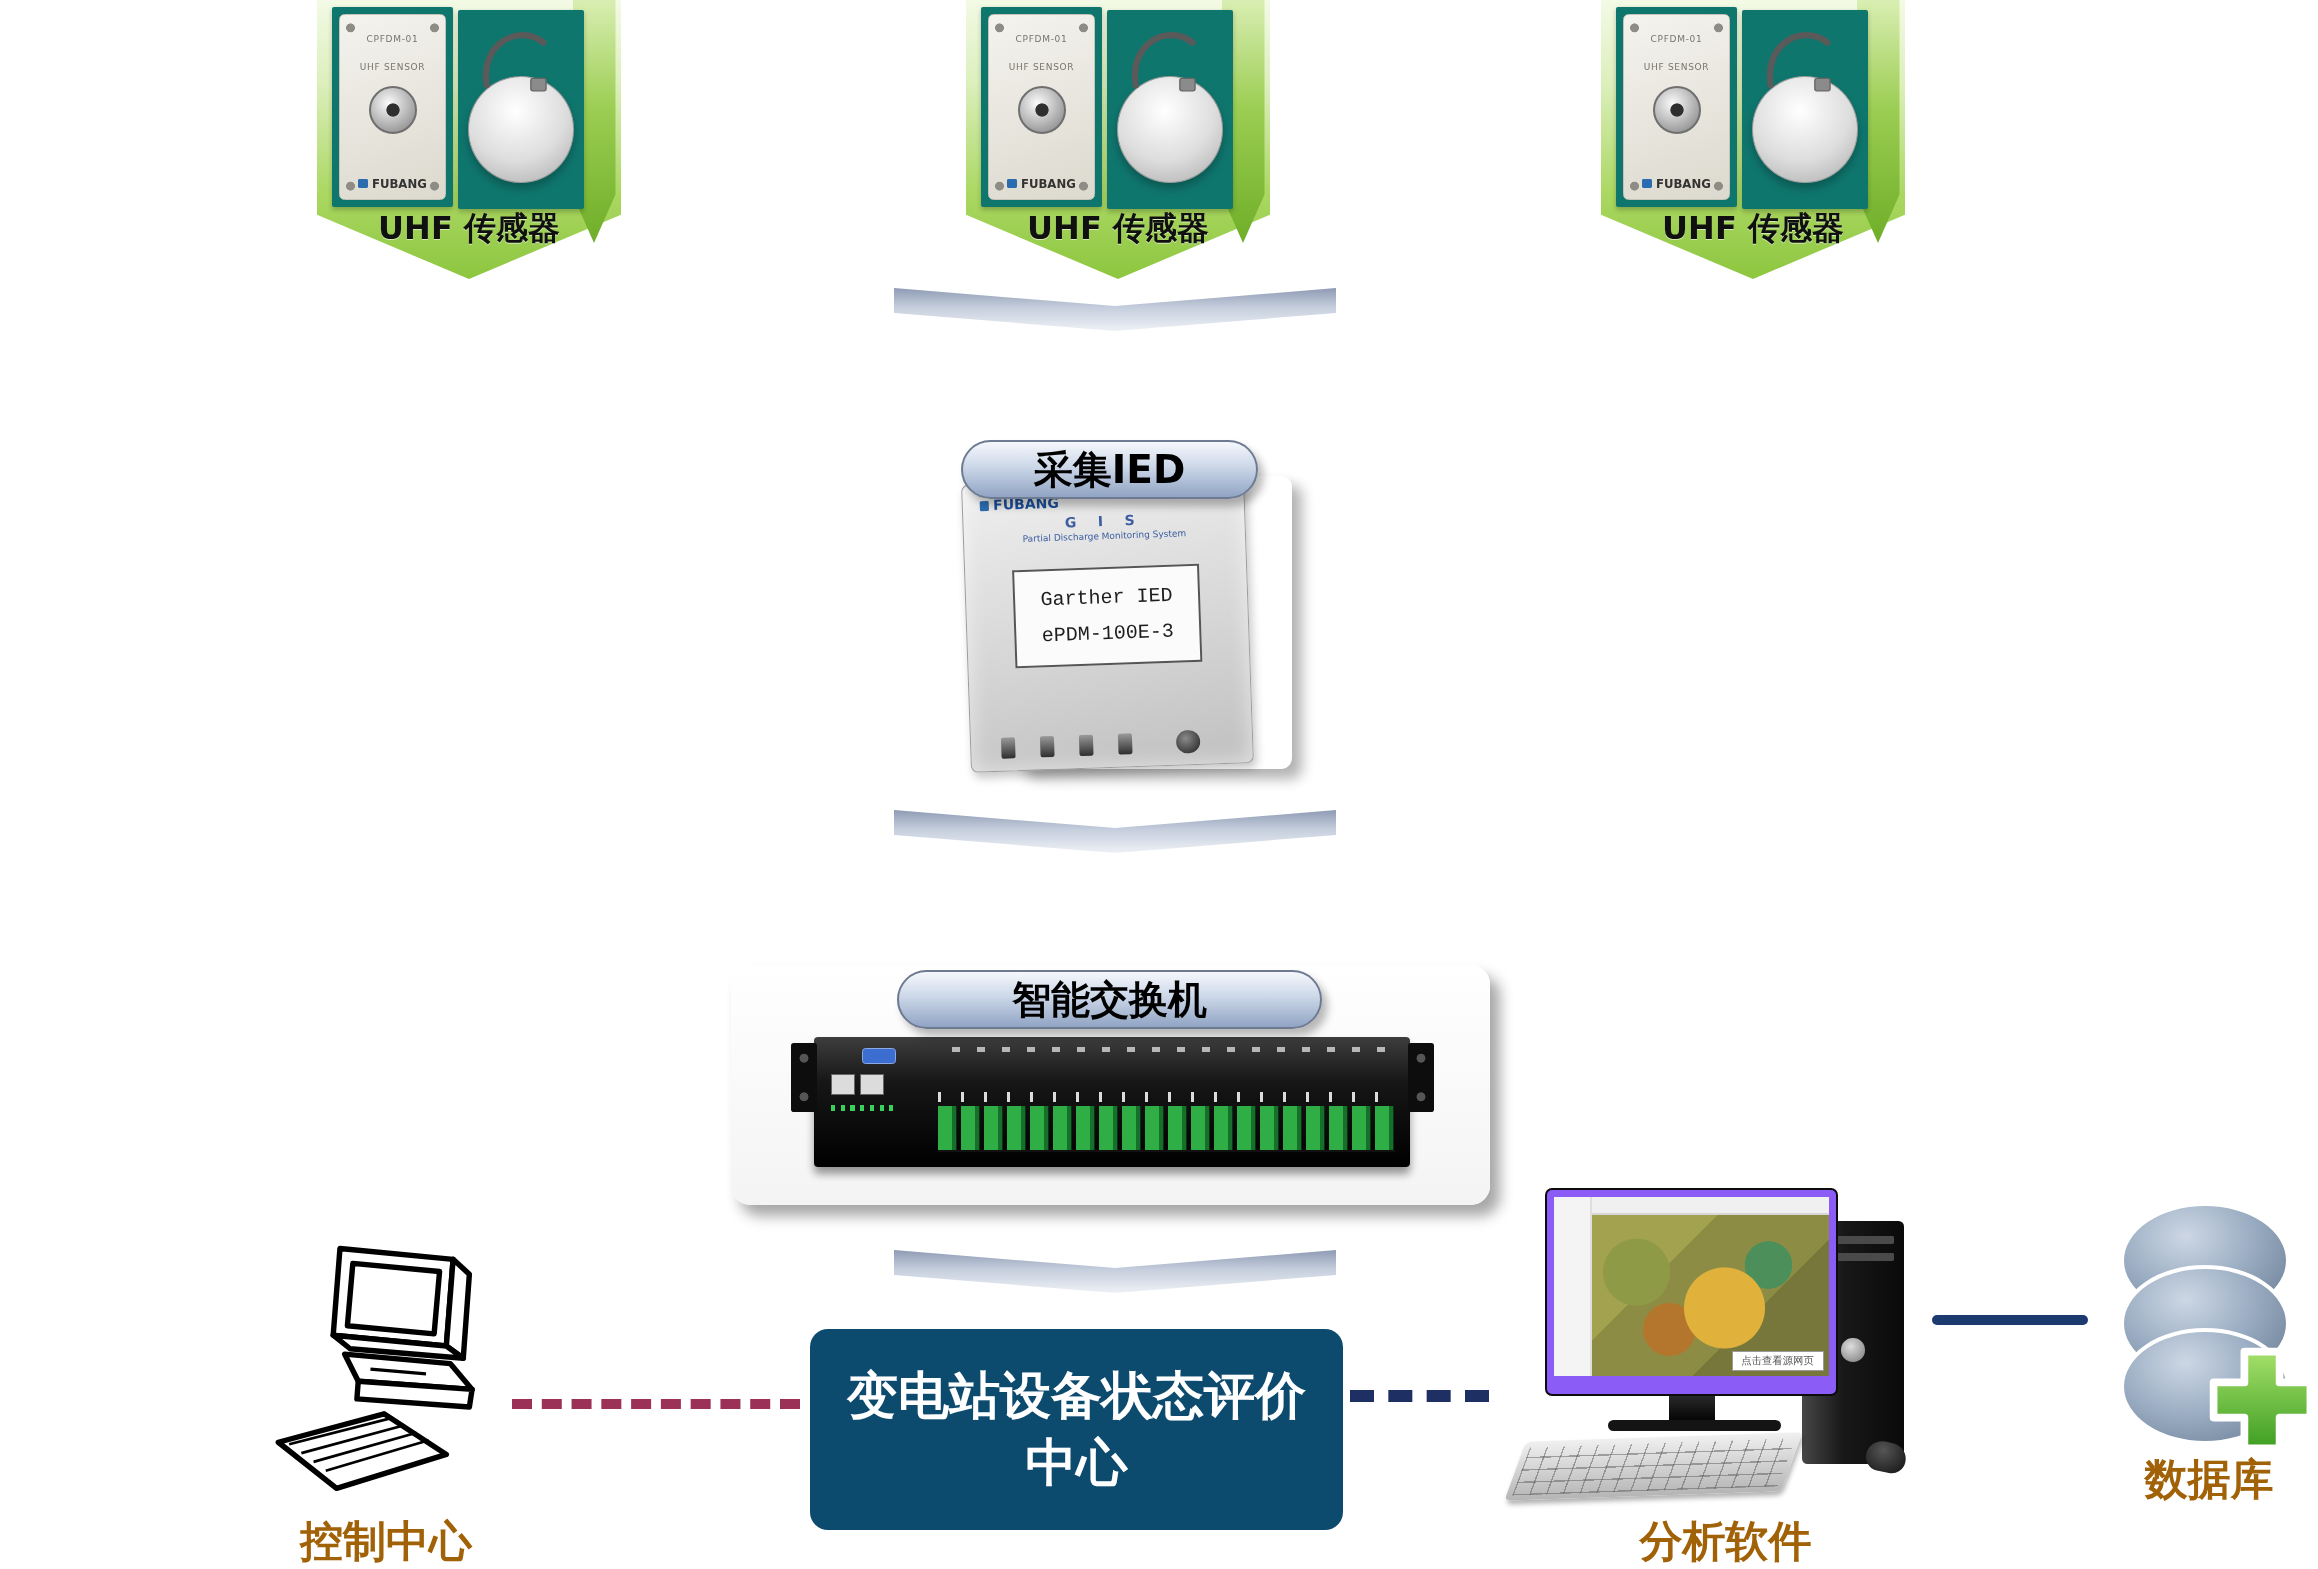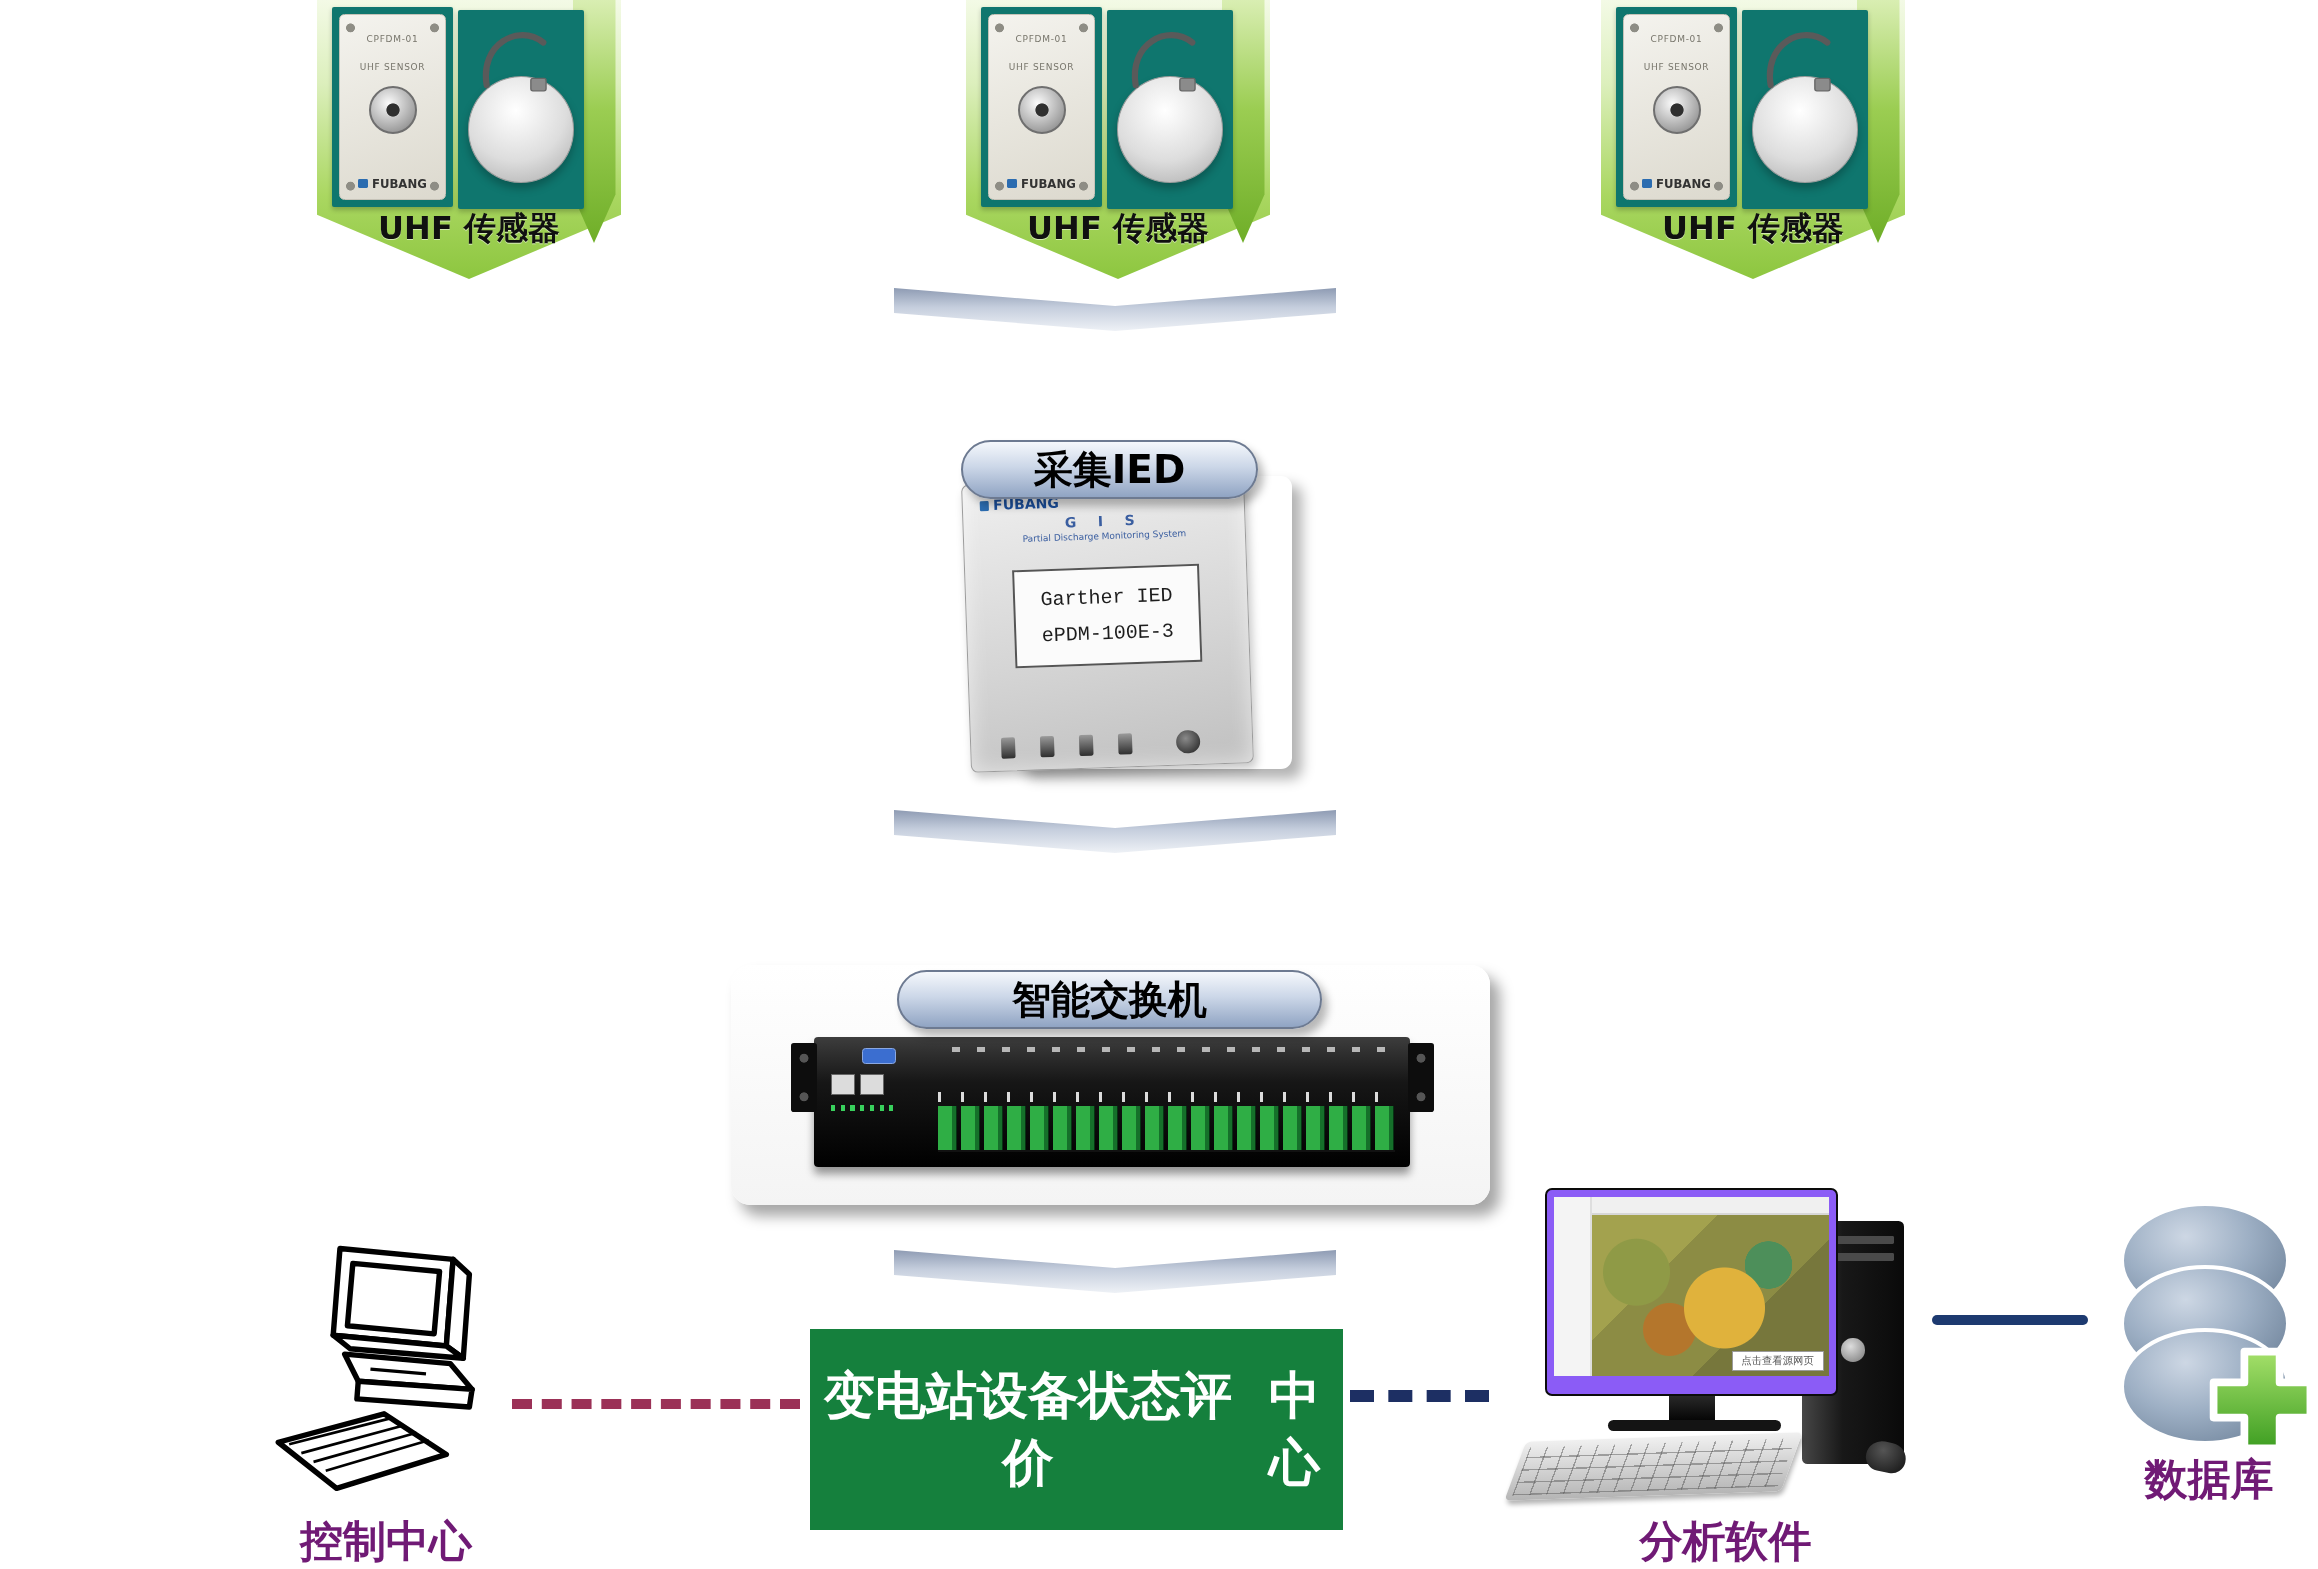--- a/index.html
+++ b/index.html
@@ -93,27 +93,27 @@
   .sw-rj{position:absolute;top:37px;width:22px;height:19.3px;background:#dcdcdc;border:1.4px solid #666;}
   .sw-rj.a{left:16.6px;} .sw-rj.b{left:46px;}
   .sw-leds{position:absolute;left:16.6px;top:68px;width:62px;height:5.5px;
     background:repeating-linear-gradient(90deg,#38d05c 0 4.1px,transparent 4.1px 9.7px);}
   .sw-portlabels{position:absolute;left:124px;right:15px;bottom:65px;height:9.7px;
     background:repeating-linear-gradient(90deg,rgba(255,255,255,.85) 0 2.8px,transparent 2.8px 23px);}
   .sw-ports{position:absolute;left:124px;right:15px;bottom:15px;height:44px;border-bottom:2.8px solid #111;
     background:repeating-linear-gradient(90deg,#2fae45 0 14px,#15702a 14px 18px,#063313 18px 18.6px,transparent 18.6px 23px);}
 
   
-  .center-box{position:absolute;left:810px;top:1329px;width:533px;height:201px;background:#15803d;
-    display:flex;flex-direction:row;align-items:center;justify-content:center;z-index:3;
-    font-size:51px;font-weight:700;color:#fff;line-height:1.3;text-align:center;}
+  .center-box{position:absolute;left:810px;top:1329px;width:533px;height:201px;background:#0c4a6e;
+    display:flex;flex-direction:column;align-items:center;justify-content:center;z-index:3;
+    font-size:51px;font-weight:700;color:#fff;line-height:1.3;text-align:center;border-radius:18px;}
 
   
   .cc-icon{position:absolute;left:268px;top:1239px;width:232px;height:271px;}
-  .node-label{position:absolute;font-size:43px;font-weight:700;color:#701a75;text-align:center;}
+  .node-label{position:absolute;font-size:43px;font-weight:700;color:#a16207;text-align:center;}
   .label-control{left:262px;top:1513px;width:248px;}
   .label-software{left:1577px;top:1513px;width:297px;}
   .label-db{left:2109px;top:1451px;width:200px;}
 
   
   .line-maroon{position:absolute;left:512px;top:1399px;width:288px;height:0;
     border-top:10.4px dashed #9b3157;}
   .line-navy-dash{position:absolute;left:1350px;top:1390px;width:139px;height:0;
     border-top:12.4px dashed #1d2f63;}
   .line-navy{position:absolute;left:1932px;top:1315px;width:156px;height:10.4px;background:#1d3a70;

